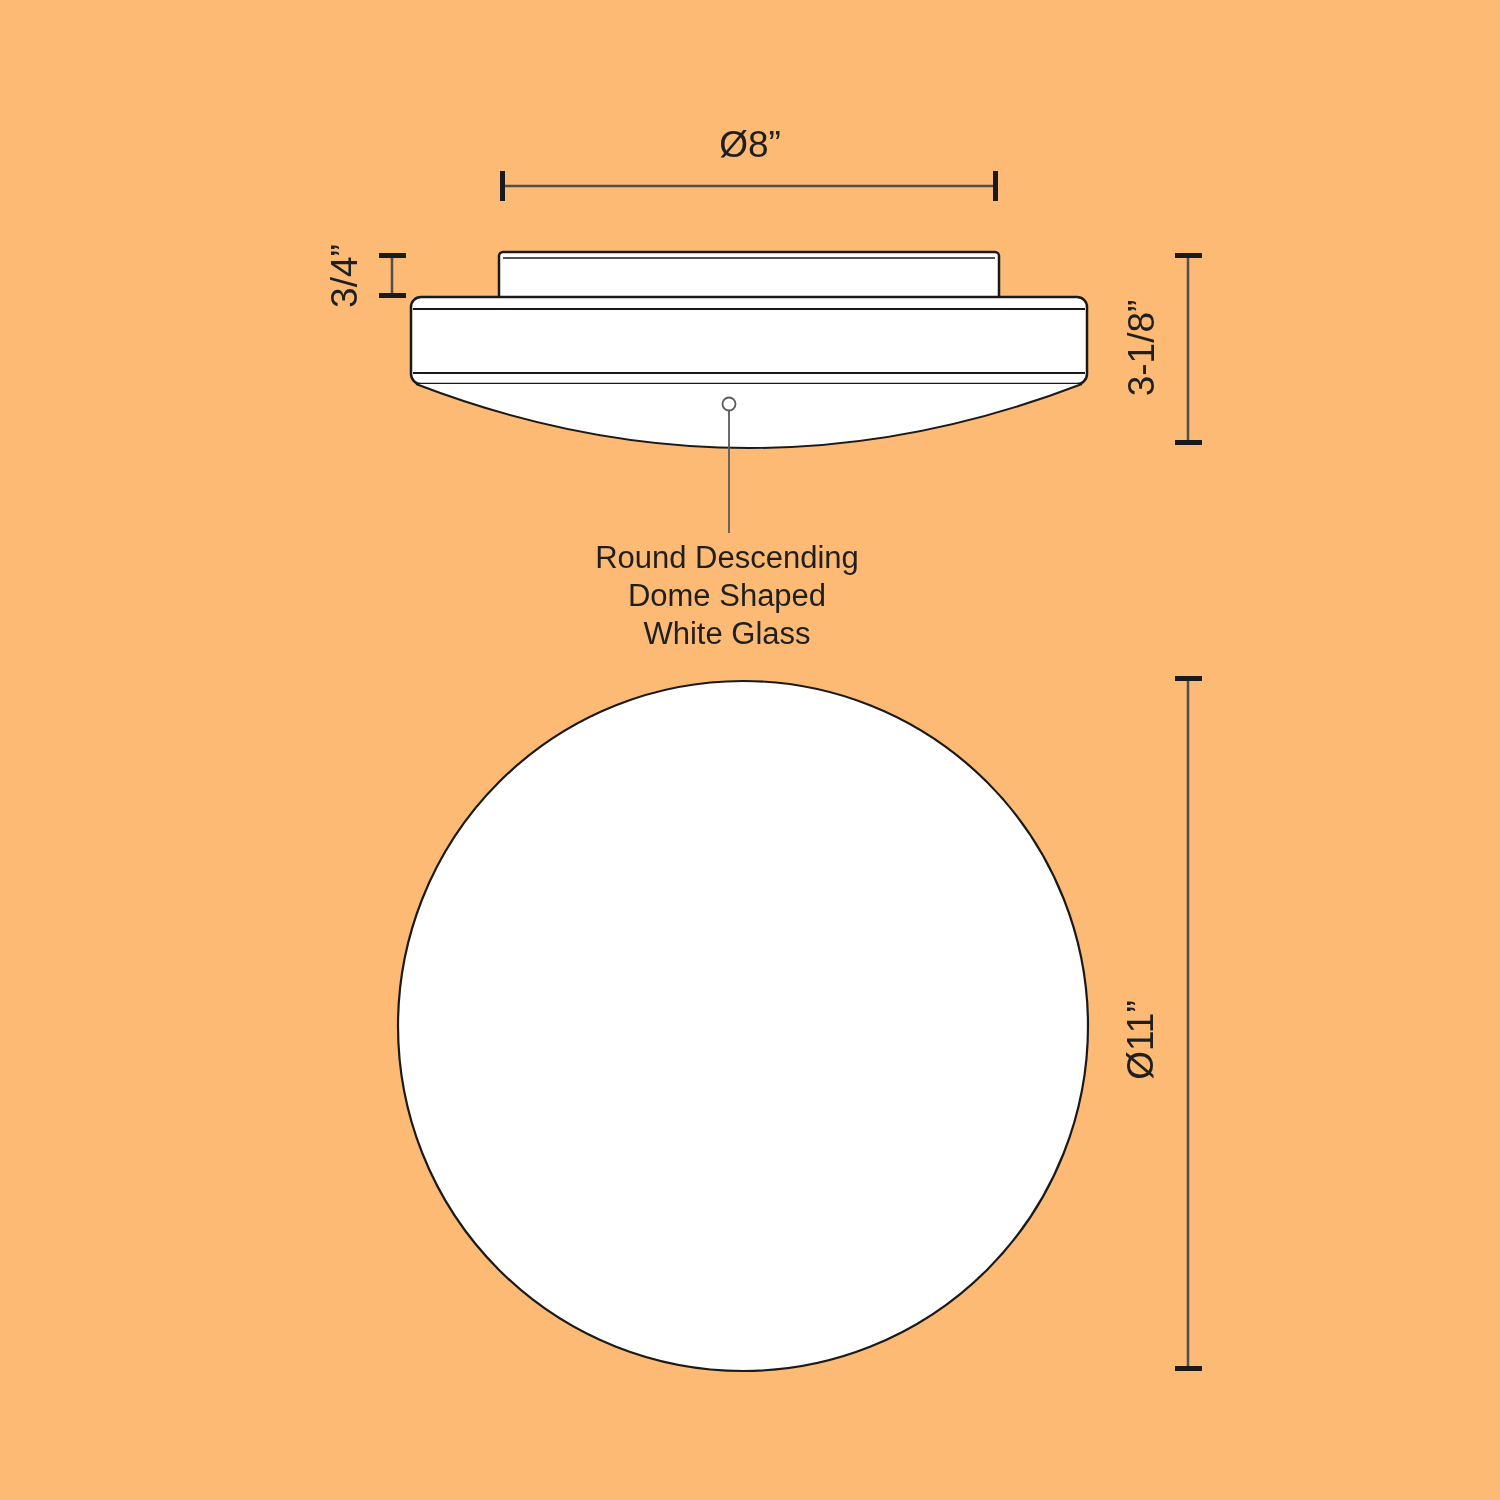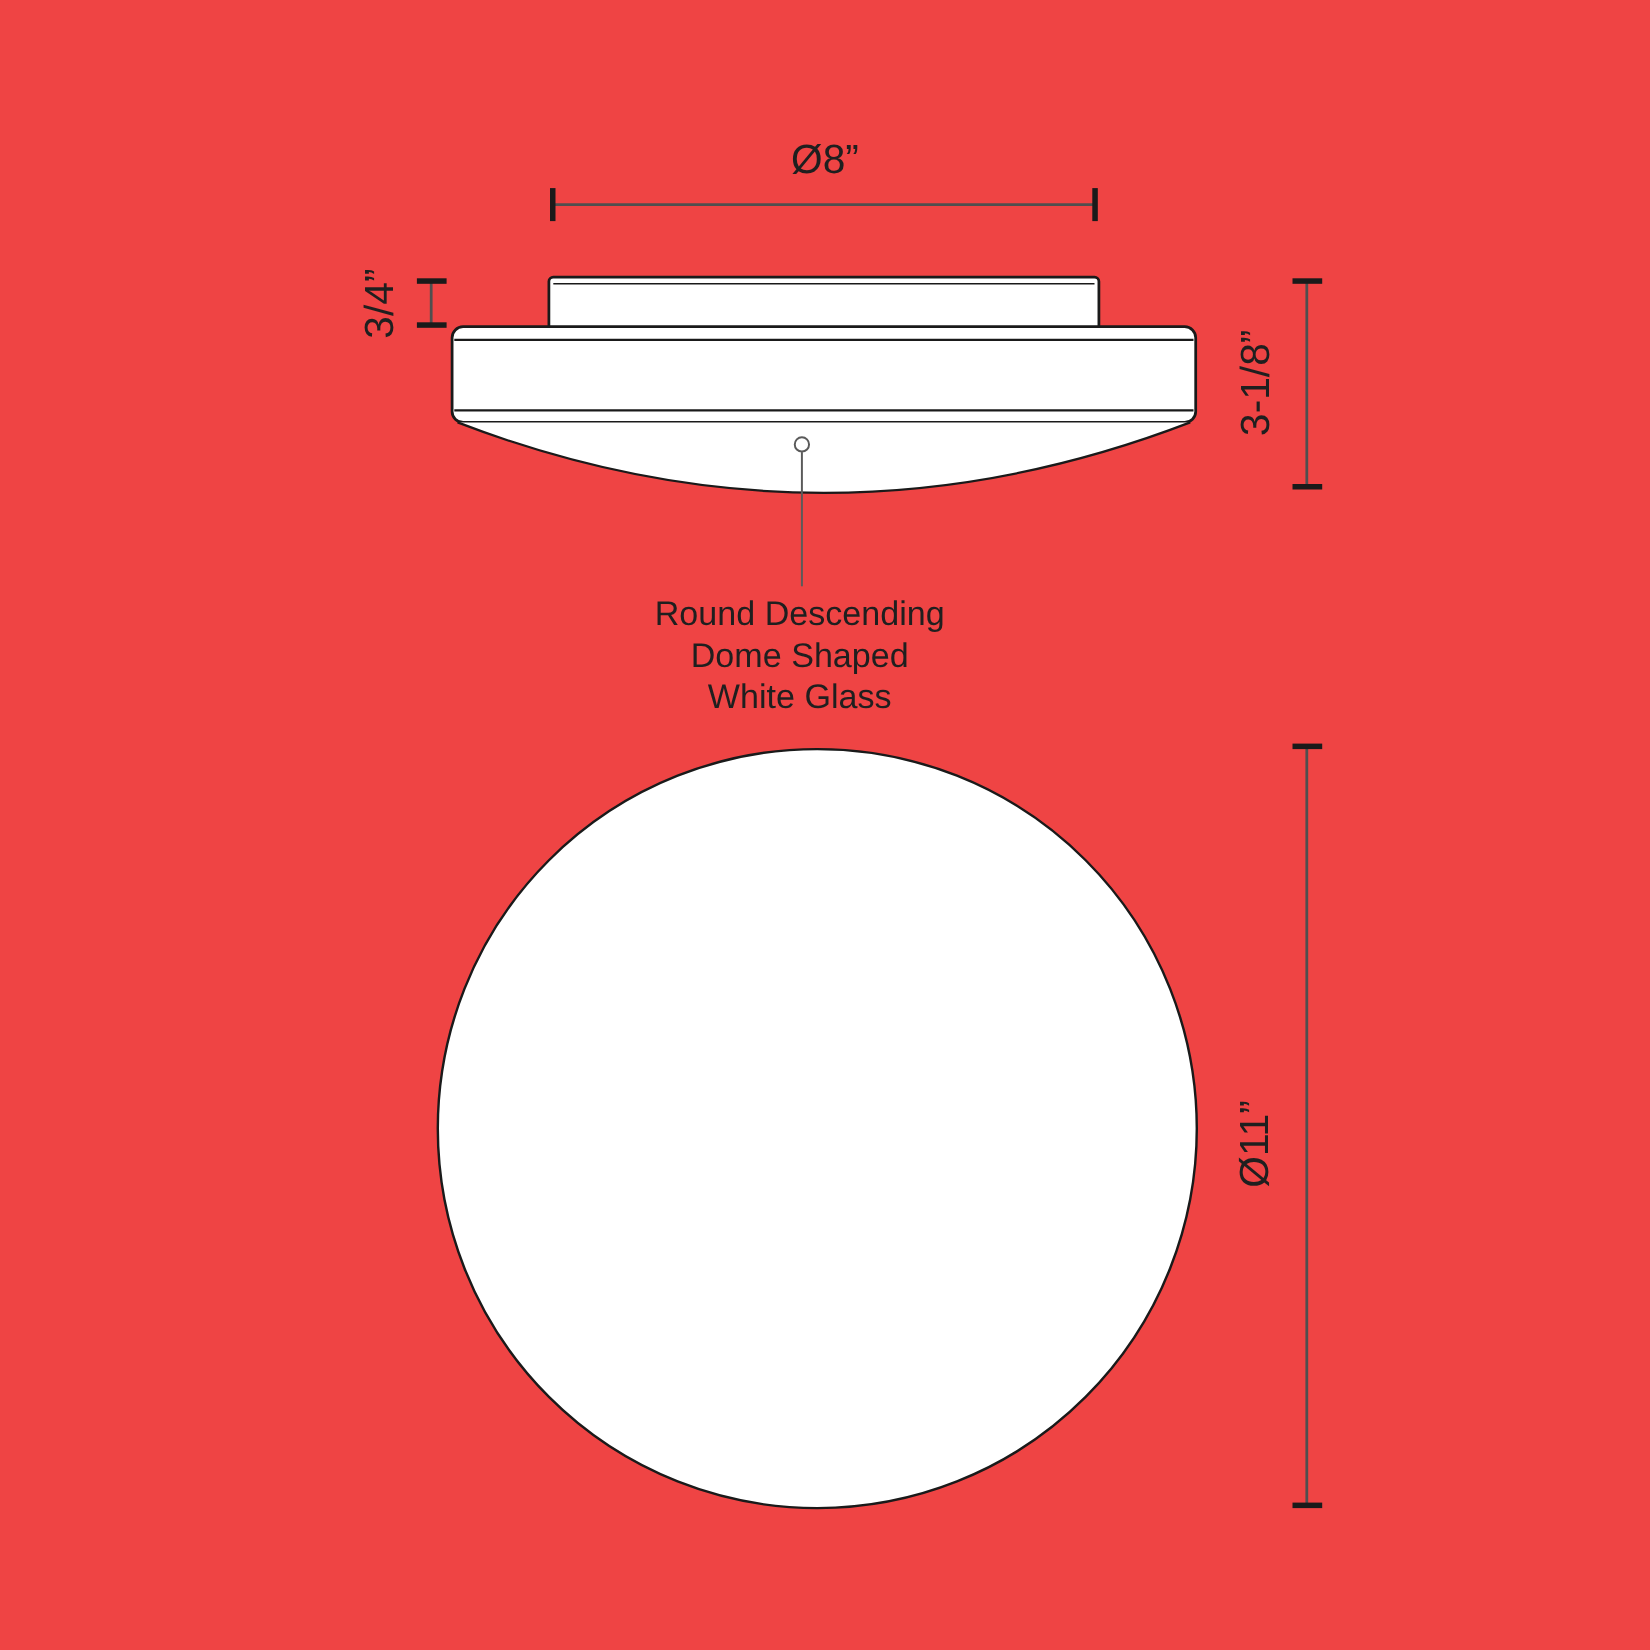--- a/index.html
+++ b/index.html
@@ -4,21 +4,21 @@
 <style>
   html, body {
     margin: 0;
     padding: 0;
     background: #ffffff;
   }
   .canvas {
     position: relative;
     width: 1500px;
     height: 1500px;
-    background: #ef4444;
+    background: #fdba74;
     overflow: hidden;
   }
   svg text {
     font-family: "Liberation Sans", "DejaVu Sans", sans-serif;
     fill: #1f1f1f;
   }
   .dim-text {
     font-size: 37px;
   }
   .note-text {

